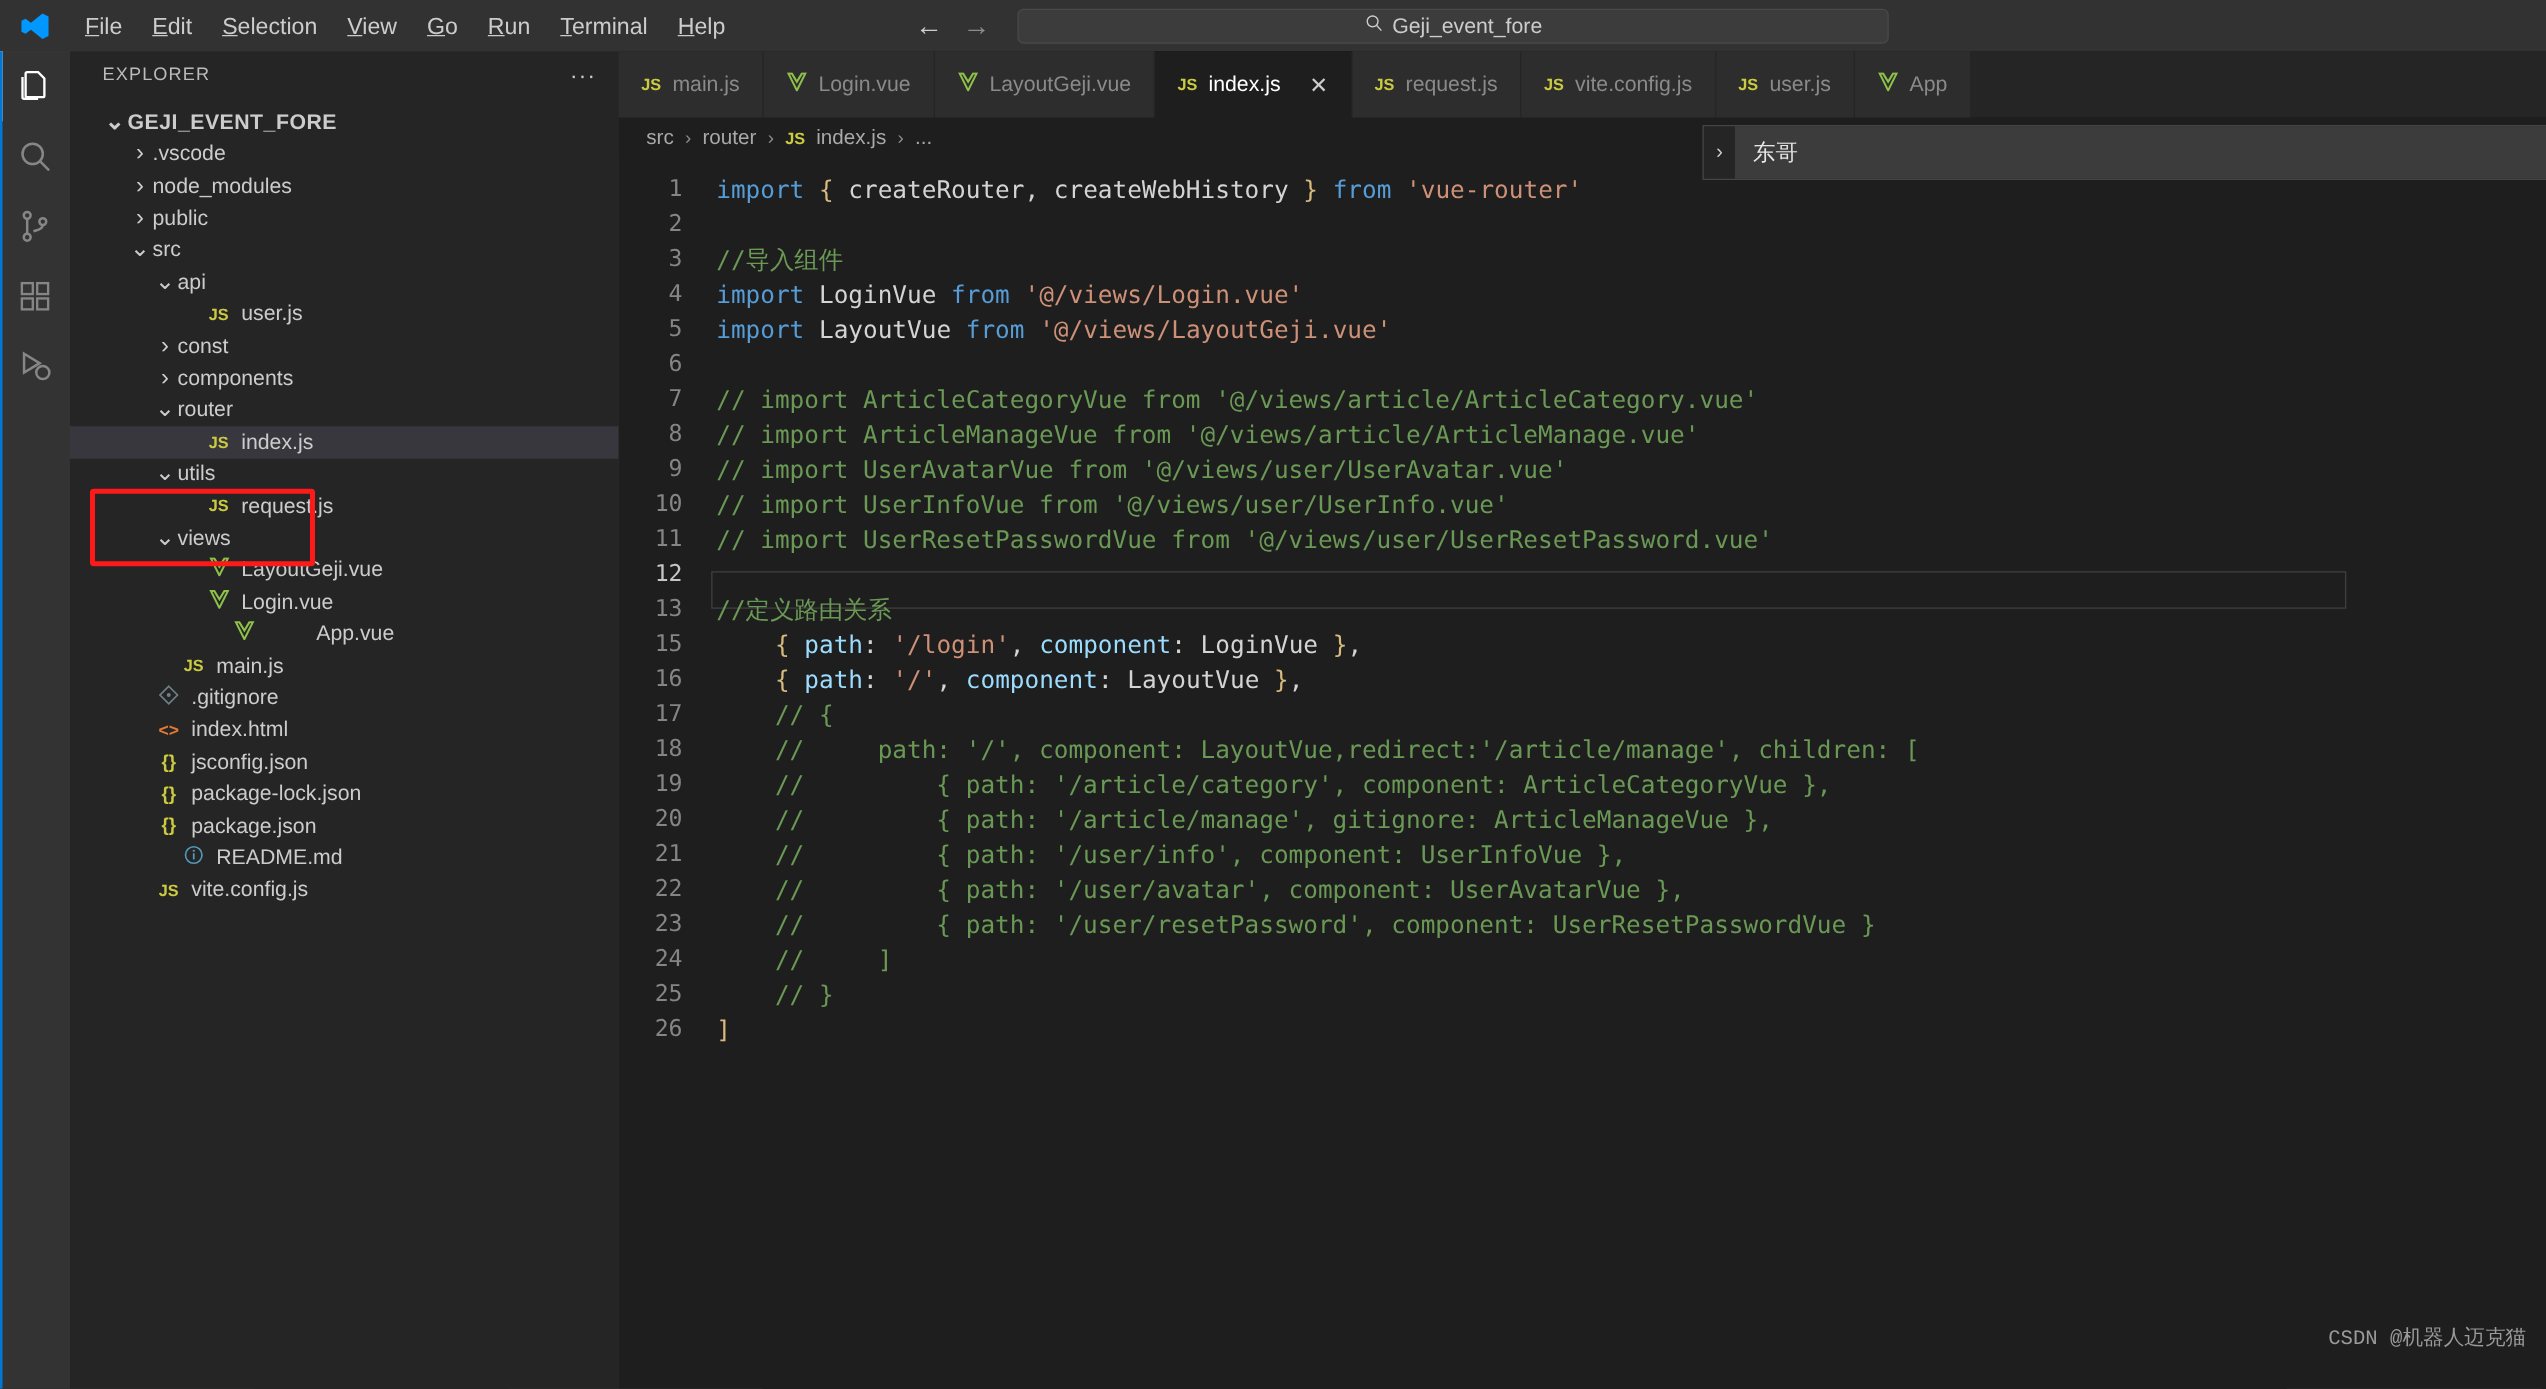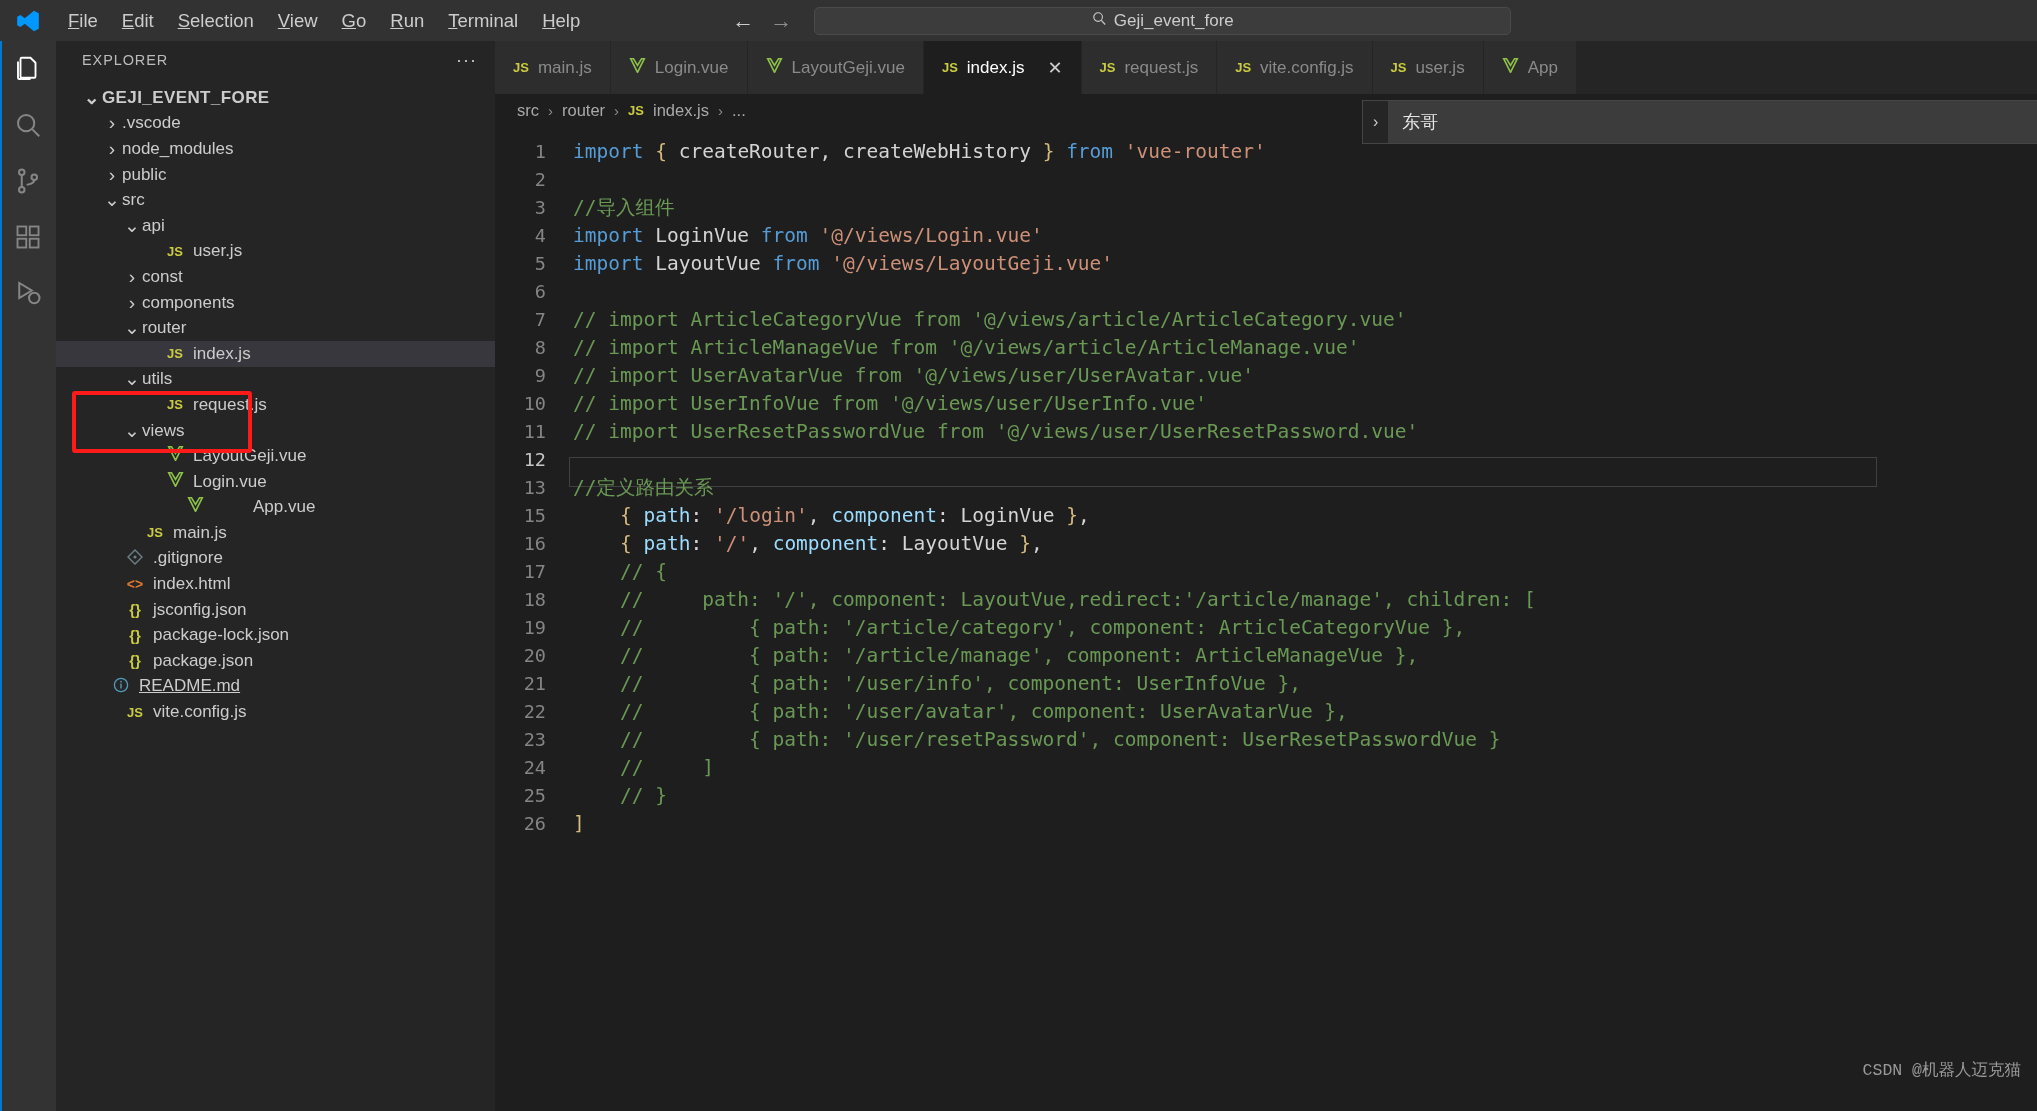--- a/index.html
+++ b/index.html
@@ -353,21 +353,21 @@
         <div class="row" style="padding-left: 46px;">
           <span class="twisty spacer"></span>
           <span class="ficon json">{}</span>
           <span class="lbl">package-lock.json</span>
         </div>
         <div class="row" style="padding-left: 46px;">
           <span class="twisty spacer"></span>
           <span class="ficon json">{}</span>
           <span class="lbl">package.json</span>
         </div>
-        <div class="row" style="padding-left: 32px; text-decoration: underline;">
+        <div class="row" style="padding-left: 66px;">
           <span class="twisty spacer"></span>
           <span class="ficon md"><svg width="16" height="16" viewBox="0 0 16 16">
               <circle cx="8" cy="8" r="6.6" fill="none" stroke="#519aba" stroke-width="1.3"></circle>
               <line x1="8" y1="6.6" x2="8" y2="11.6" stroke="#519aba" stroke-width="1.4"></line>
               <circle cx="8" cy="4.6" r=".9" fill="#519aba"></circle>
             </svg></span>
           <span class="lbl">README.md</span>
         </div>
         <div class="row" style="padding-left: 46px;">
           <span class="twisty spacer"></span>
@@ -442,21 +442,21 @@
         <div class="cline"><div class="gutter">9</div><div class="ctext"><span class="cmt">// import UserAvatarVue from '@/views/user/UserAvatar.vue'</span></div></div>
         <div class="cline"><div class="gutter">10</div><div class="ctext"><span class="cmt">// import UserInfoVue from '@/views/user/UserInfo.vue'</span></div></div>
         <div class="cline"><div class="gutter">11</div><div class="ctext"><span class="cmt">// import UserResetPasswordVue from '@/views/user/UserResetPassword.vue'</span></div></div>
         <div class="cline current"><div class="gutter">12</div><div class="ctext"></div></div>
         <div class="cline"><div class="gutter">13</div><div class="ctext"><span class="cmt">//定义路由关系</span></div></div>
         <div class="cline"><div class="gutter">15</div><div class="ctext"><span class="id">    </span><span class="br">{</span><span class="id"> </span><span class="prop">path</span><span class="pun">: </span><span class="str">'/login'</span><span class="pun">, </span><span class="prop">component</span><span class="pun">: </span><span class="id">LoginVue </span><span class="br">}</span><span class="pun">,</span></div></div>
         <div class="cline"><div class="gutter">16</div><div class="ctext"><span class="id">    </span><span class="br">{</span><span class="id"> </span><span class="prop">path</span><span class="pun">: </span><span class="str">'/'</span><span class="pun">, </span><span class="prop">component</span><span class="pun">: </span><span class="id">LayoutVue </span><span class="br">}</span><span class="pun">,</span></div></div>
         <div class="cline"><div class="gutter">17</div><div class="ctext"><span class="cmt">    // {</span></div></div>
         <div class="cline"><div class="gutter">18</div><div class="ctext"><span class="cmt">    //     path: '/', component: LayoutVue,redirect:'/article/manage', children: [</span></div></div>
         <div class="cline"><div class="gutter">19</div><div class="ctext"><span class="cmt">    //         { path: '/article/category', component: ArticleCategoryVue },</span></div></div>
-        <div class="cline"><div class="gutter">20</div><div class="ctext"><span class="cmt">    //         { path: '/article/manage', component: ArticleManageVue },</span></div></div>
+        <div class="cline"><div class="gutter">20</div><div class="ctext"><span class="cmt">    //         { path: '/article/manage', gitignore: ArticleManageVue },</span></div></div>
         <div class="cline"><div class="gutter">21</div><div class="ctext"><span class="cmt">    //         { path: '/user/info', component: UserInfoVue },</span></div></div>
         <div class="cline"><div class="gutter">22</div><div class="ctext"><span class="cmt">    //         { path: '/user/avatar', component: UserAvatarVue },</span></div></div>
         <div class="cline"><div class="gutter">23</div><div class="ctext"><span class="cmt">    //         { path: '/user/resetPassword', component: UserResetPasswordVue }</span></div></div>
         <div class="cline"><div class="gutter">24</div><div class="ctext"><span class="cmt">    //     ]</span></div></div>
         <div class="cline"><div class="gutter">25</div><div class="ctext"><span class="cmt">    // }</span></div></div>
         <div class="cline"><div class="gutter">26</div><div class="ctext"><span class="br">]</span></div></div>
       </div>
   </div>
 
   <div class="popup">

